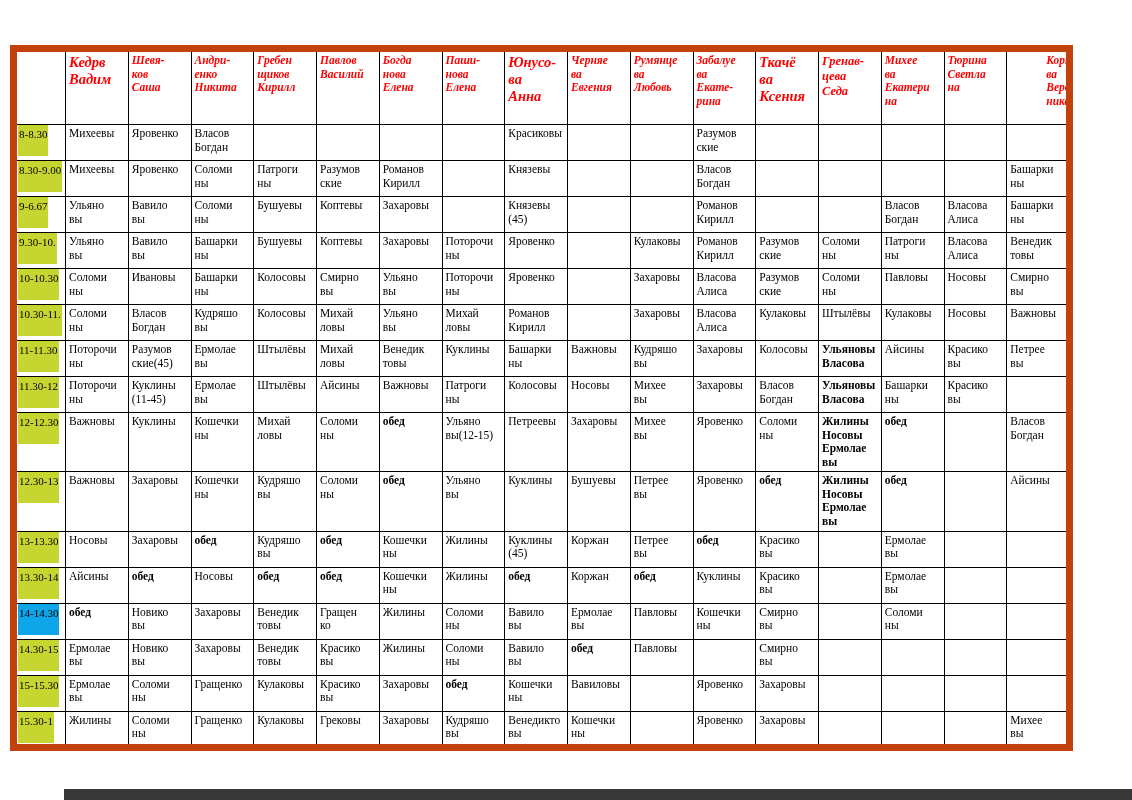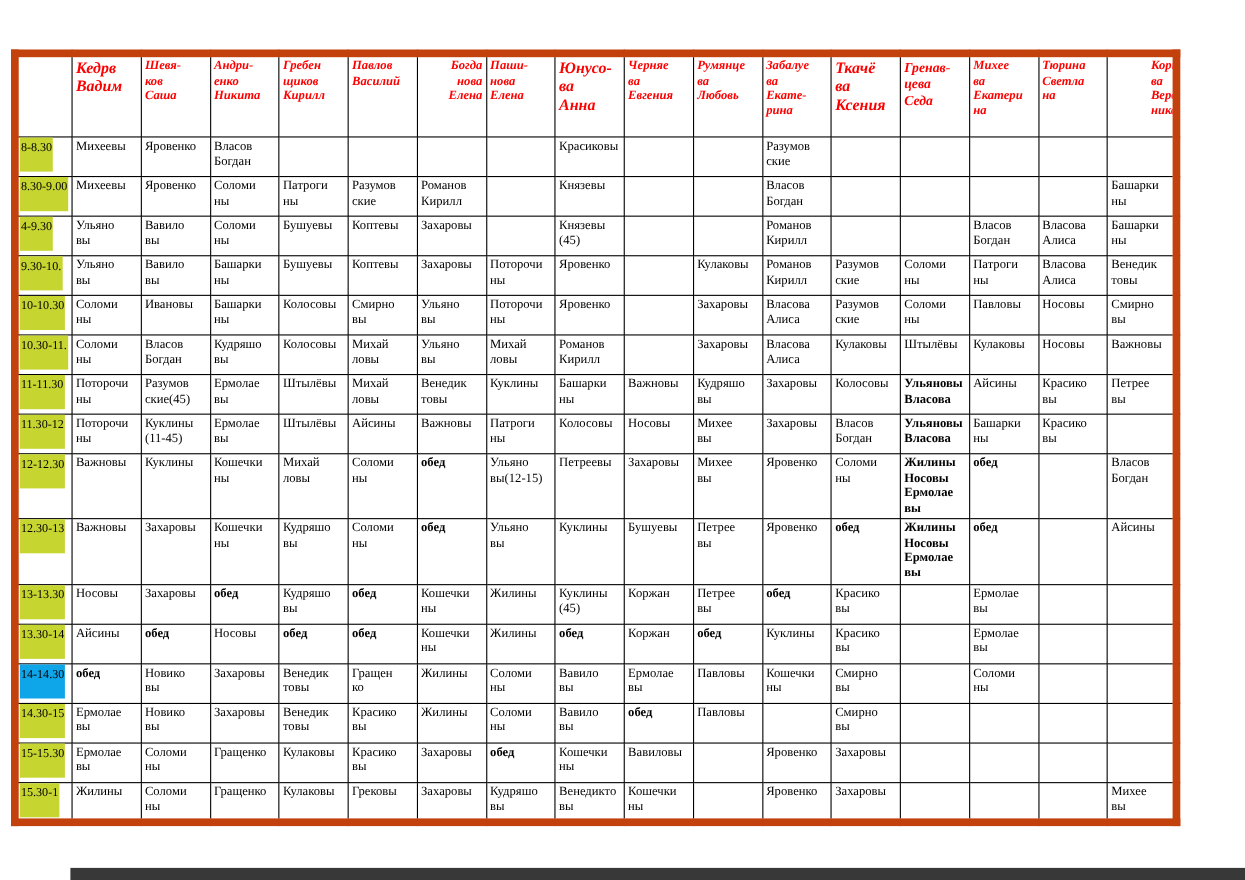--- a/index.html
+++ b/index.html
@@ -79,21 +79,21 @@
 ков
 Саша</th>
           <th class="teacher size-normal" style="color: rgb(255, 0, 0);">Андри-
 енко
 Никита</th>
           <th class="teacher size-normal" style="color: rgb(255, 0, 0);">Гребен
 щиков
 Кирилл</th>
           <th class="teacher size-normal" style="color: rgb(255, 0, 0); margin-left: 20px;">Павлов
 Василий</th>
-          <th class="teacher size-normal" style="color: rgb(255, 0, 0); text-align: right;">Богда
+          <th class="teacher size-normal" style="color: rgb(255, 0, 0);">Богда
 нова
 Елена</th>
           <th class="teacher size-normal" style="color: rgb(255, 0, 0);">Паши-
 нова
 Елена</th>
           <th class="teacher size-large" style="color: rgb(255, 0, 0);">Юнусо-
 ва
 Анна</th>
           <th class="teacher size-normal" style="color: rgb(255, 0, 0);">Черняе
 ва
@@ -165,21 +165,21 @@
           <td>Власов
 Богдан</td>
           <td></td>
           <td></td>
           <td></td>
           <td></td>
           <td>Башарки
 ны</td>
         </tr>
         <tr>
-          <td class="time-cell"><span class="time-highlight" style="background: rgb(199, 213, 48);">4-9.30</span></td>
+          <td class="time-cell"><span class="time-highlight" style="background: rgb(199, 213, 48);">9-6.67</span></td>
           <td>Ульяно
 вы</td>
           <td>Вавило
 вы</td>
           <td>Соломи
 ны</td>
           <td>Бушуевы</td>
           <td>Коптевы</td>
           <td>Захаровы</td>
           <td></td>

